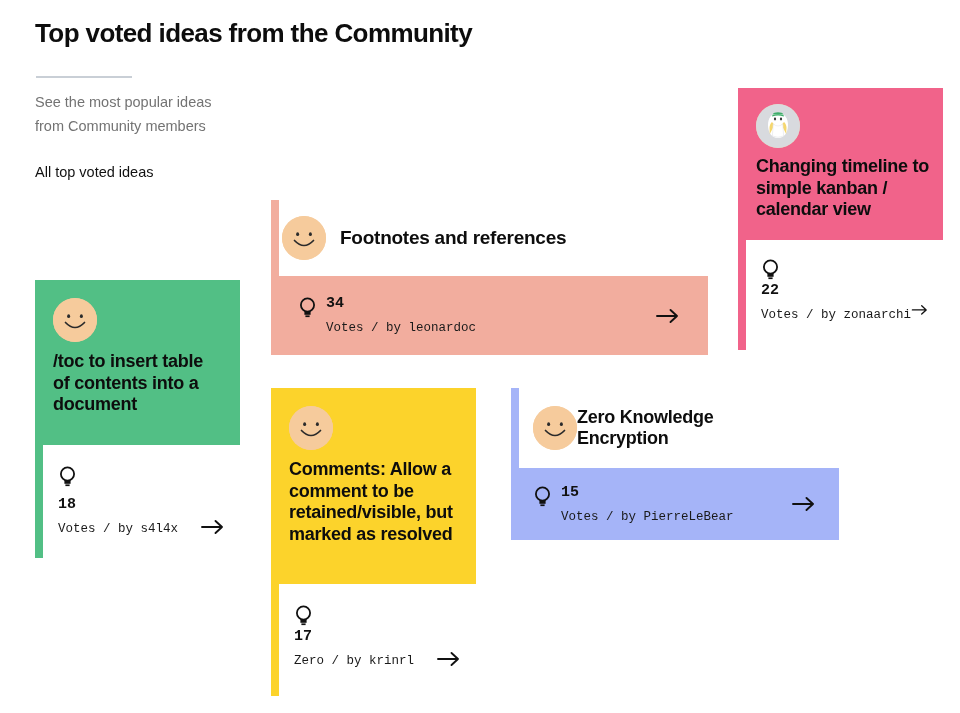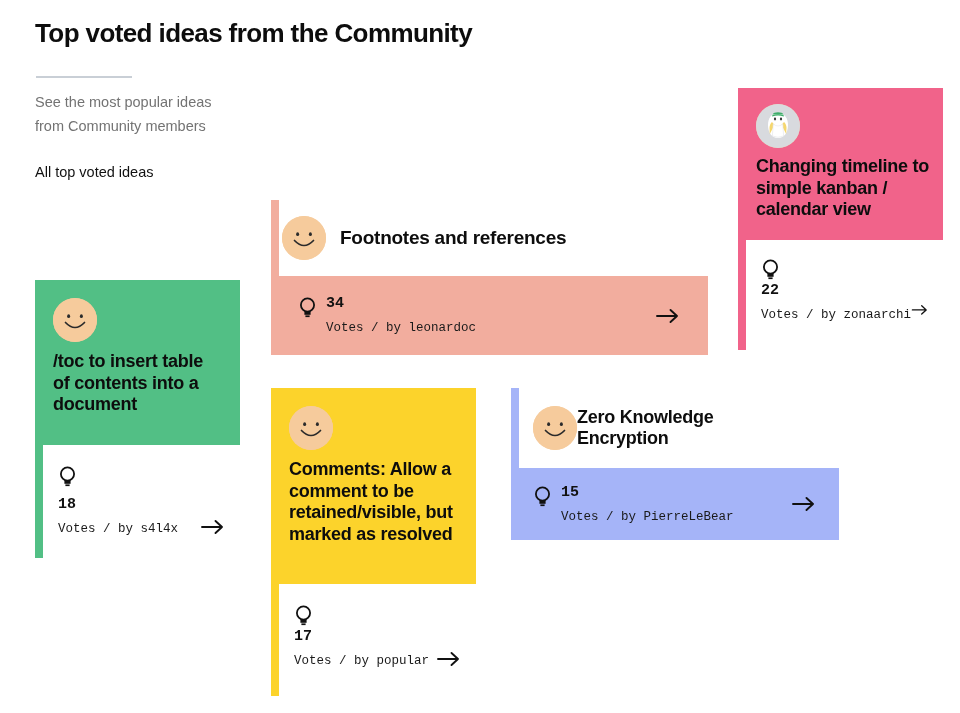--- a/index.html
+++ b/index.html
@@ -294,21 +294,21 @@
         <span class="bulb">
           <svg viewBox="0 0 19 24" xmlns="http://www.w3.org/2000/svg">
             <circle cx="9.5" cy="9" r="6.6" fill="none" stroke="#111" stroke-width="1.8"></circle>
             <rect x="6.4" y="15.6" width="6.2" height="3.2" fill="#111"></rect>
             <rect x="7.4" y="19.4" width="4.2" height="1.7" fill="#111"></rect>
           </svg>
         </span>
         <div class="foot-row" style="justify-content:space-between">
           <div class="stack">
             <div class="votes-num">17</div>
-            <div class="votes-by">Votes / by popular</div>
+            <div class="votes-by">Zero / by krinrl</div>
           </div>
           <span class="arrow">
             <svg viewBox="0 0 26 20" xmlns="http://www.w3.org/2000/svg">
               <path d="M2 10 H22 M15.5 4 L22 10 L15.5 16" stroke="#111" stroke-width="1.9" fill="none" stroke-linecap="round" stroke-linejoin="round"></path>
             </svg>
           </span>
         </div>
       </div>
     </div>
   </div>

